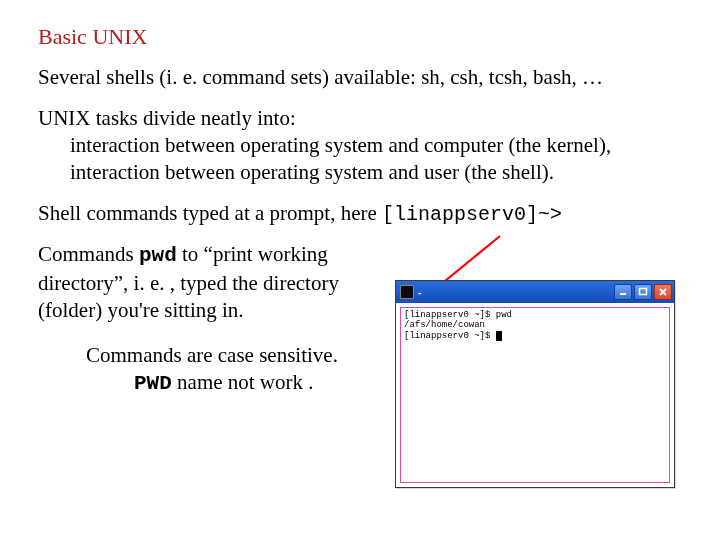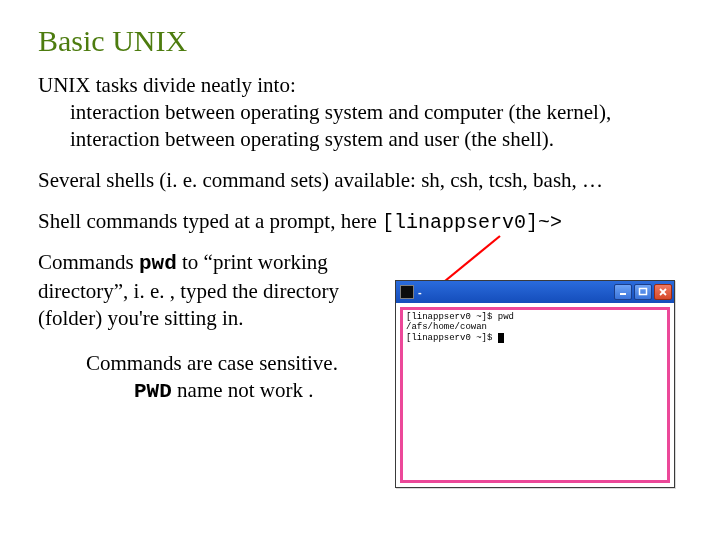--- a/index.html
+++ b/index.html
@@ -13,22 +13,22 @@
     overflow: hidden;
   }
   .slide {
     position: relative;
     width: 720px;
     height: 540px;
     box-sizing: border-box;
     padding: 24px 38px 24px 38px;
   }
   .heading {
-    font-size: 30px;
-    color: #4d7c0f;
+    font-size: 22px;
+    color: #b91c1c;
     margin: 0 0 14px 0;
     font-weight: normal;
   }
   .para {
     font-size: 21px;
     line-height: 1.28;
     margin: 0 0 14px 0;
   }
   .indent1 {
     padding-left: 32px;
@@ -103,21 +103,21 @@
     border-color: #9a2b12;
   }
   .win-btn svg { display:block; }
   .term-body {
     position: absolute;
     left: 4px;
     top: 26px;
     right: 4px;
     bottom: 4px;
     background: #ffffff;
-    border: 3px solid #ec4899;
+    border: 1px solid #ec4899;
     box-sizing: border-box;
     padding: 2px 3px;
     font-family: "Courier New", Courier, monospace;
     font-size: 9px;
     line-height: 1.15;
     color: #000000;
     white-space: pre;
   }
   .cursor {
     display: inline-block;
@@ -136,27 +136,27 @@
     pointer-events: none;
   }
 </style>
 </head>
 <body>
 
 <div class="slide">
 
   <h1 class="heading">Basic UNIX</h1>
 
+  <div class="para">Several shells (i. e. command sets) available: sh, csh, tcsh, bash, …</div>
+
   <div class="para">
     <span>UNIX tasks divide neatly into:</span><br>
     <span class="indent1" style="display:inline-block;">interaction between operating system and computer (the kernel),</span><br>
     <span class="indent1" style="display:inline-block;">interaction between operating system and user (the shell).</span>
   </div>
-
-  <div class="para">Several shells (i. e. command sets) available: sh, csh, tcsh, bash, …</div>
 
   <div class="para">
     <span>Shell commands typed at a prompt, here </span><span class="mono">[linappserv0]~&gt;</span><br>
   </div>
 
   <div class="para left-col">
     <span>Commands </span><span class="mono-b">pwd</span><span> to “print working</span><br>
     <span>directory”, i. e. , typed the directory</span><br>
     <span>(folder) you're sitting in.</span>
   </div>

